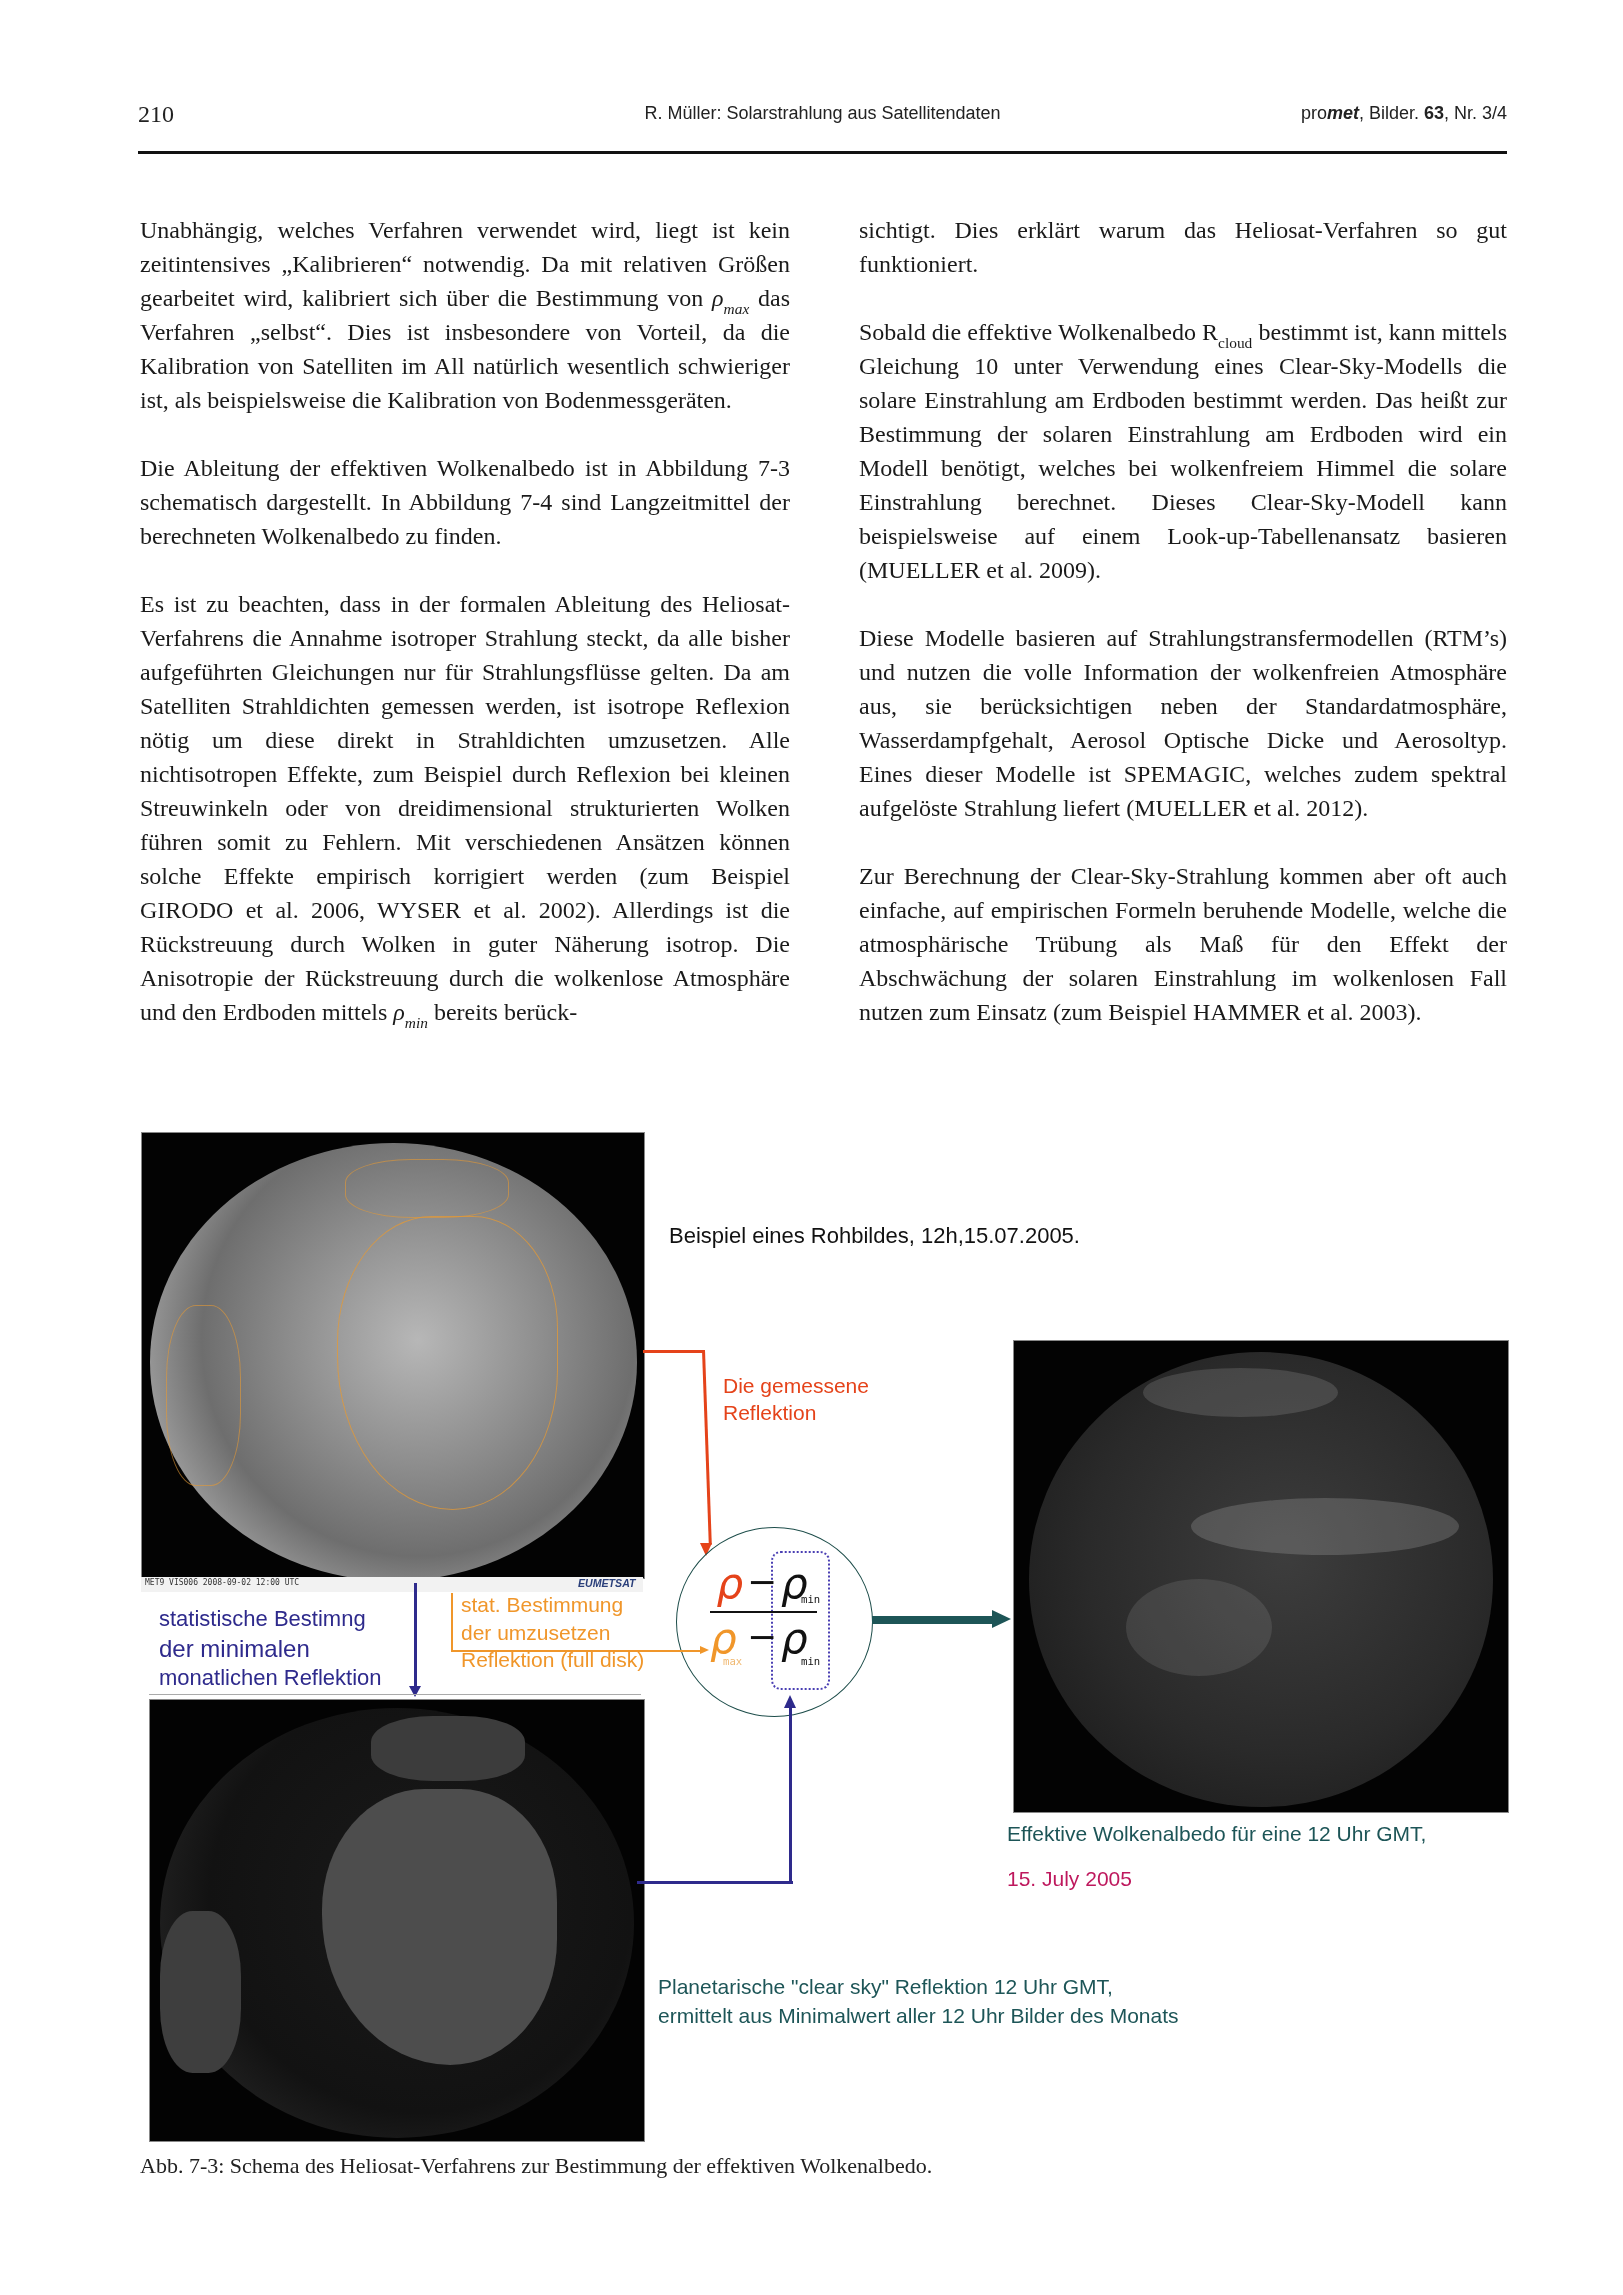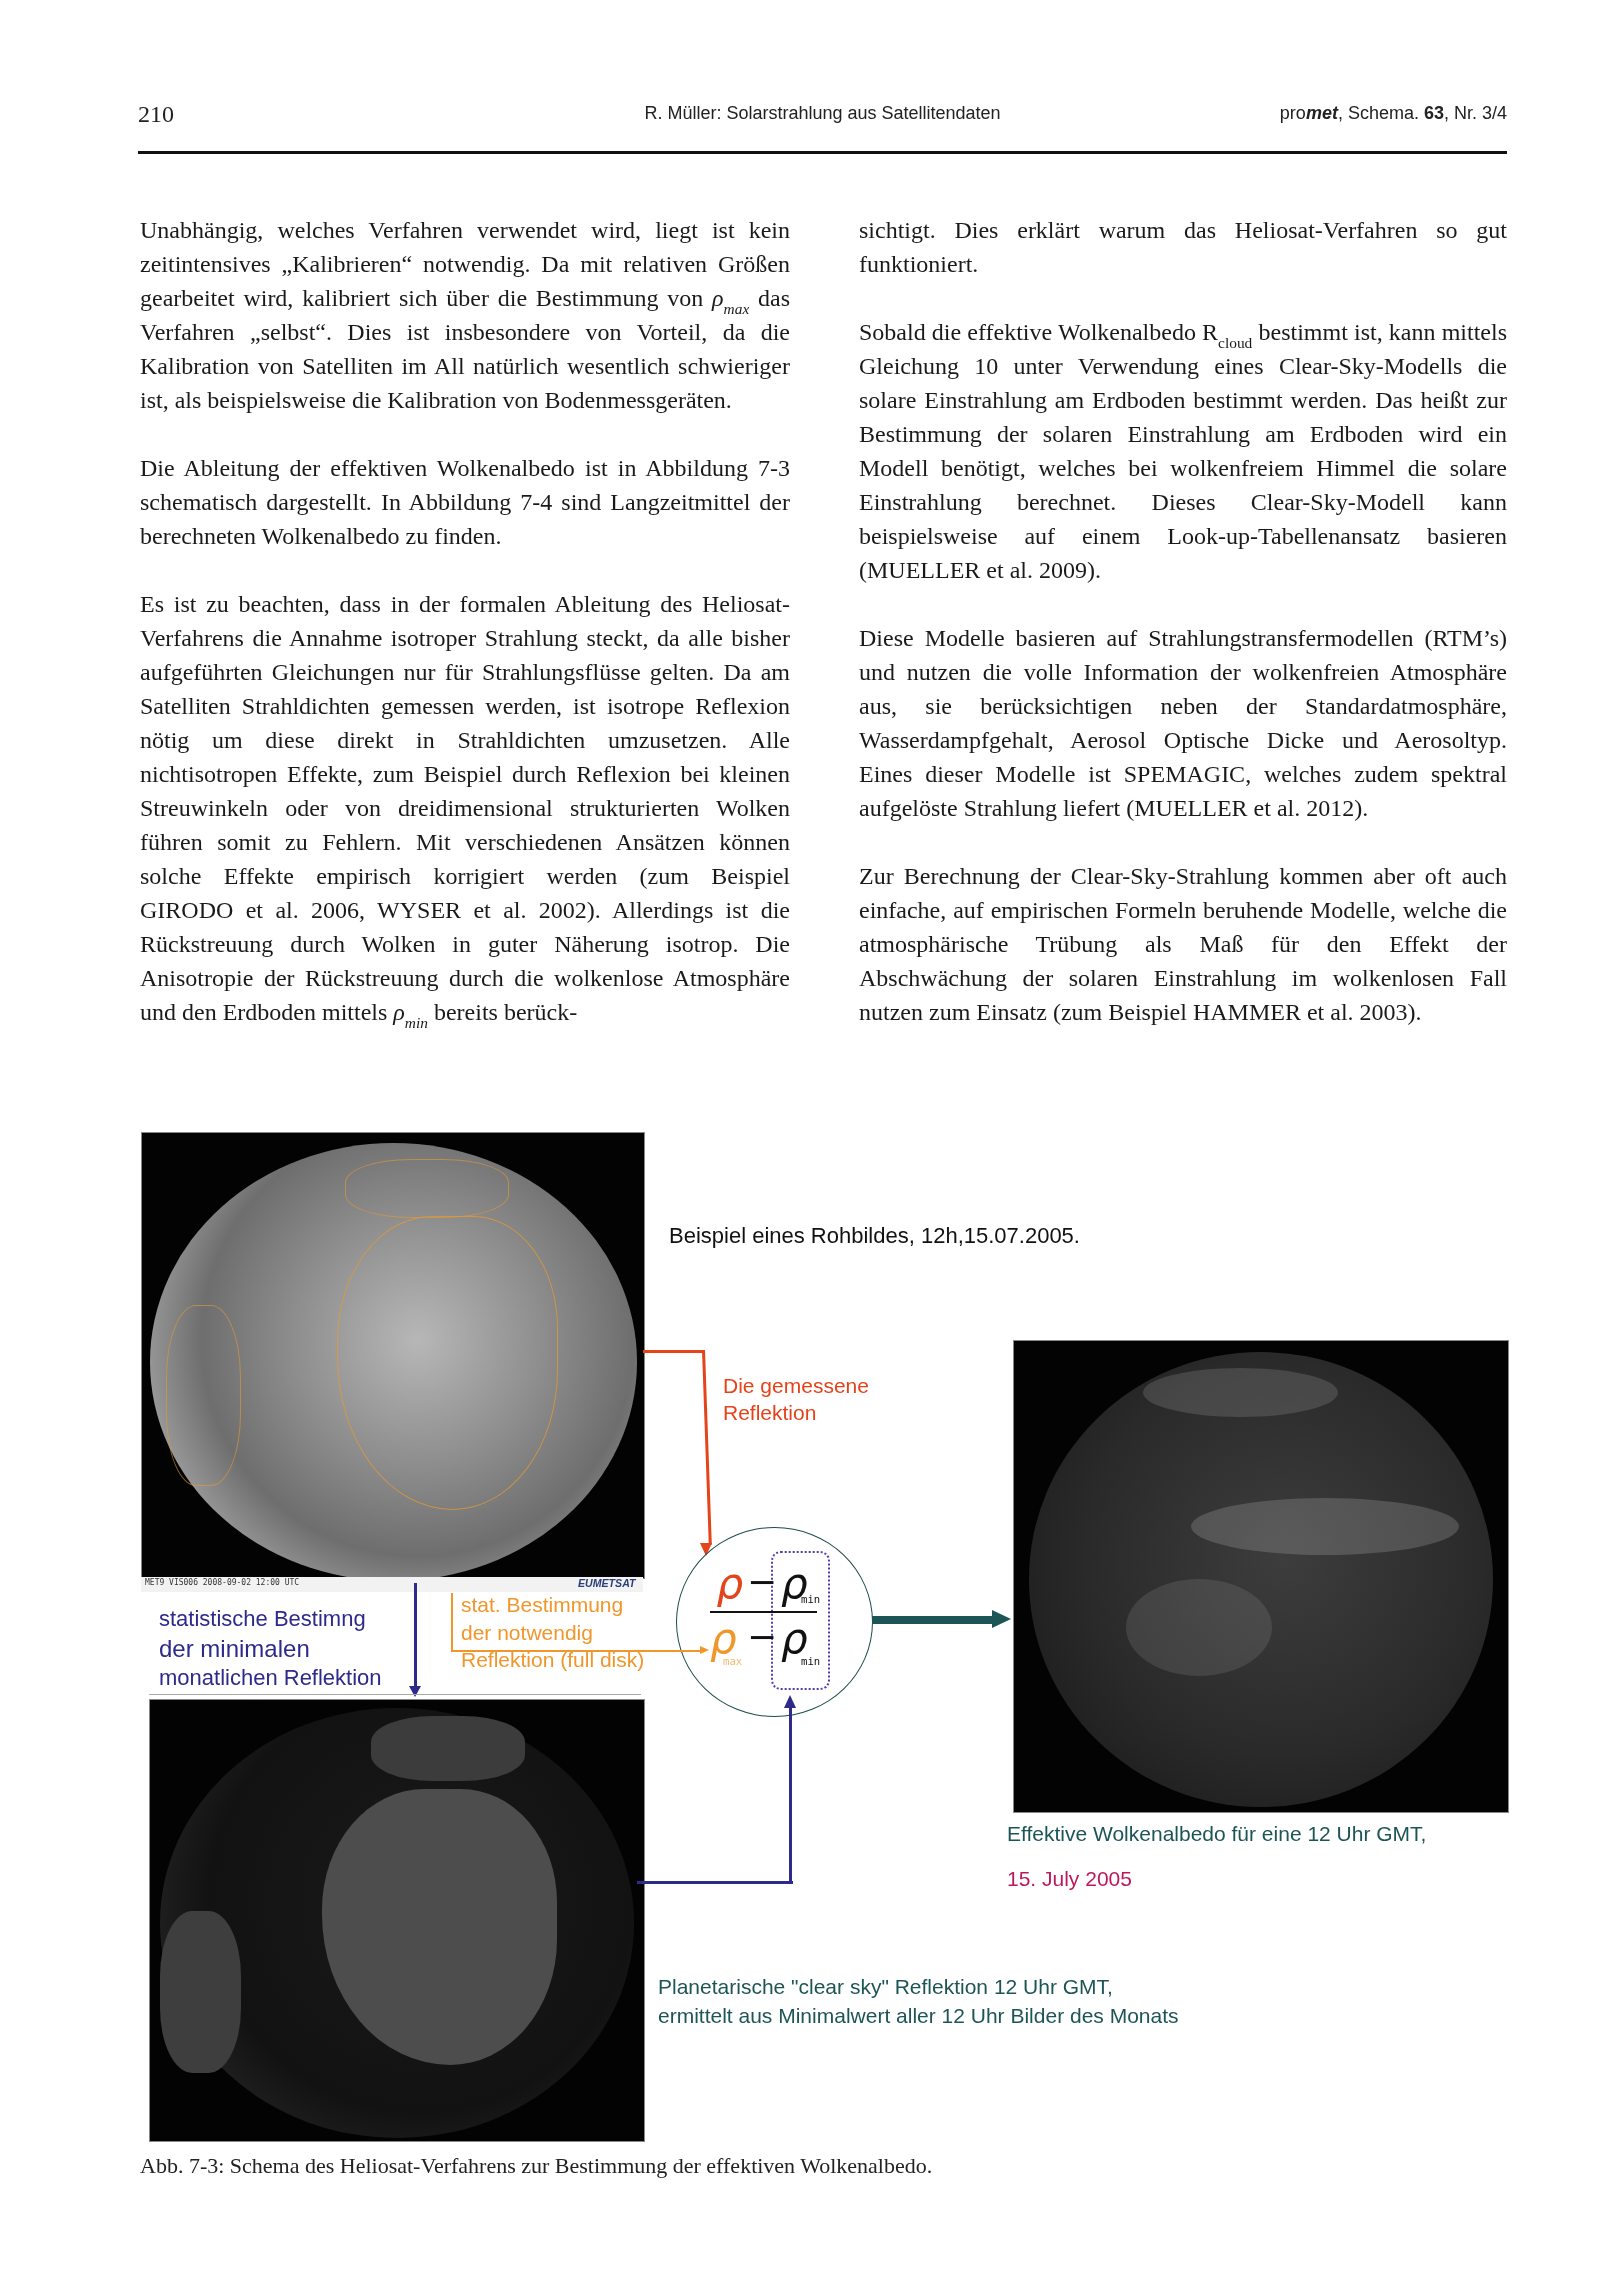--- a/index.html
+++ b/index.html
@@ -24,21 +24,21 @@
     .fig-label { position: absolute; font-family: "Liberation Sans", sans-serif; }
     .conn { position: absolute; }
     .caption { position: absolute; left: 140px; top: 2153px; font-size: 22px; font-family: "Liberation Serif", serif; color: #222; }
   </style>
 </head>
 <body>
 
 <div class="header">
   <span class="page-num">210</span>
   <span class="running-title">R. Müller: Solarstrahlung aus Satellitendaten</span>
-  <span class="journal"><span>pro</span><i>met</i><span>, Schema. </span><b>63</b><span>, Nr. 3/4</span></span>
+  <span class="journal"><span>pro</span><i>met</i><span>, Bilder. </span><b>63</b><span>, Nr. 3/4</span></span>
 </div>
 <div class="header-rule"></div>
 
 <div class="col left">
   <p><span>Unabhängig, welches Verfahren verwendet wird, liegt ist kein zeitintensives „Kalibrieren“ notwendig. Da mit relativen Größen gearbeitet wird, kalibriert sich über die Bestimmung von </span><span class="sym">ρ</span><span class="sub">max</span><span> das Verfahren „selbst“. Dies ist insbesondere von Vorteil, da die Kalibration von Satelliten im All natürlich wesentlich schwieriger ist, als beispielsweise die Kalibration von Bodenmessgeräten.</span></p>
   <p>Die Ableitung der effektiven Wolkenalbedo ist in Abbildung 7-3 schematisch dargestellt. In Abbildung 7-4 sind Langzeitmittel der berechneten Wolkenalbedo zu finden.</p>
   <p><span>Es ist zu beachten, dass in der formalen Ableitung des Heliosat-Verfahrens die Annahme isotroper Strahlung steckt, da alle bisher aufgeführten Gleichungen nur für Strahlungsflüsse gelten. Da am Satelliten Strahldichten gemessen werden, ist isotrope Reflexion nötig um diese direkt in Strahldichten umzusetzen. Alle nichtisotropen Effekte, zum Beispiel durch Reflexion bei kleinen Streuwinkeln oder von dreidimensional strukturierten Wolken führen somit zu Fehlern. Mit verschiedenen Ansätzen können solche Effekte empirisch korrigiert werden (zum Beispiel GIRODO et al. 2006, WYSER et al. 2002). Allerdings ist die Rückstreuung durch Wolken in guter Näherung isotrop. Die Anisotropie der Rückstreuung durch die wolkenlose Atmosphäre und den Erdboden mittels </span><span class="sym">ρ</span><span class="sub">min</span><span> bereits berück-</span></p>
 </div>
 
 <div class="col right">
@@ -81,21 +81,21 @@
     <span style="position:absolute; left:13px; top:96px; font-size:10.6px; color:#f0b870; font-family:'DejaVu Sans Mono', monospace;">max</span>
     <span style="position:absolute; left:37px; top:57px; font-size:36px; color:#111; font-family:'DejaVu Sans', sans-serif;">−</span>
     <span style="position:absolute; left:71px; top:55px; font-size:42px; font-style:italic; color:#111; font-family:'DejaVu Sans', sans-serif;">ρ</span>
     <span style="position:absolute; left:91px; top:96px; font-size:10.6px; color:#111; font-family:'DejaVu Sans Mono', monospace;">min</span>
   </div>
 
   <div class="conn" style="left:451px; top:1593px; width:1.6px; height:58px; background:#f0962a;"></div>
   <div class="conn" style="left:451px; top:1650px; width:252px; height:1.6px; background:#f0962a;"></div>
   <div class="conn" style="left:700px; top:1646px; width:0; height:0; border-top:4.9px solid transparent; border-bottom:4.9px solid transparent; border-left:9.7px solid #f0962a;"></div>
   <span class="fig-label" style="left:461px; top:1593px; font-size:21px; color:#f0962a;">stat. Bestimmung</span>
-  <span class="fig-label" style="left:461px; top:1621px; font-size:21px; color:#f0962a;">der notwendig</span>
+  <span class="fig-label" style="left:461px; top:1621px; font-size:21px; color:#f0962a;">der umzusetzen</span>
   <span class="fig-label" style="left:461px; top:1648px; font-size:21px; color:#f0962a;">Reflektion (full disk)</span>
 
   <span class="fig-label" style="left:159px; top:1606px; font-size:22px; color:#2e2a8c;">statistische Bestimng</span>
   <span class="fig-label" style="left:159px; top:1635px; font-size:24px; color:#2e2a8c;">der minimalen</span>
   <span class="fig-label" style="left:159px; top:1665px; font-size:22px; color:#2e2a8c;">monatlichen Reflektion</span>
   <div class="conn" style="left:414px; top:1583px; width:3.2px; height:104px; background:#2e2a8c;"></div>
   <div class="conn" style="left:409px; top:1686px; width:0; height:0; border-left:6.5px solid transparent; border-right:6.5px solid transparent; border-top:11.4px solid #2e2a8c;"></div>
   <div style="position:absolute; left:149px; top:1694px; width:492px; height:0.8px; background:#aaa;"></div>
 
   <div class="sat" style="left:149px; top:1699px; width:494px; height:441px;">

